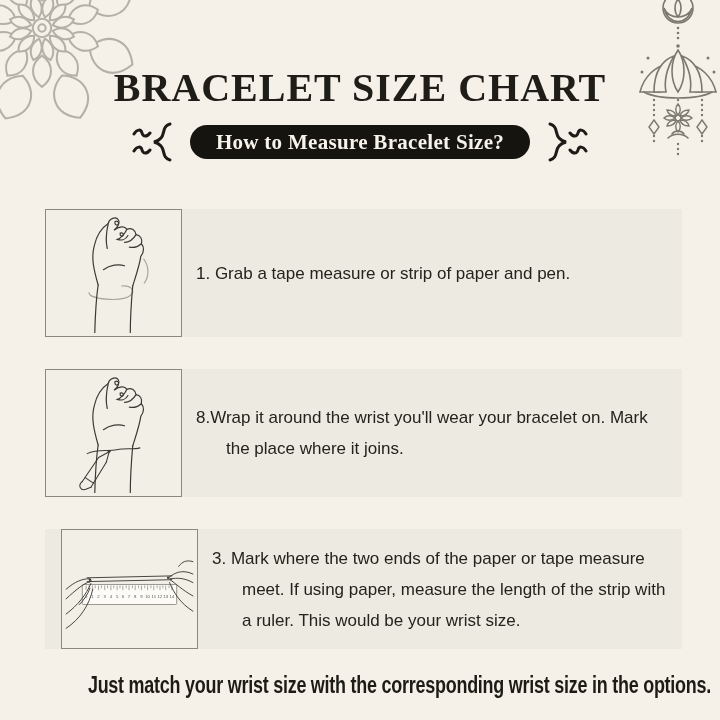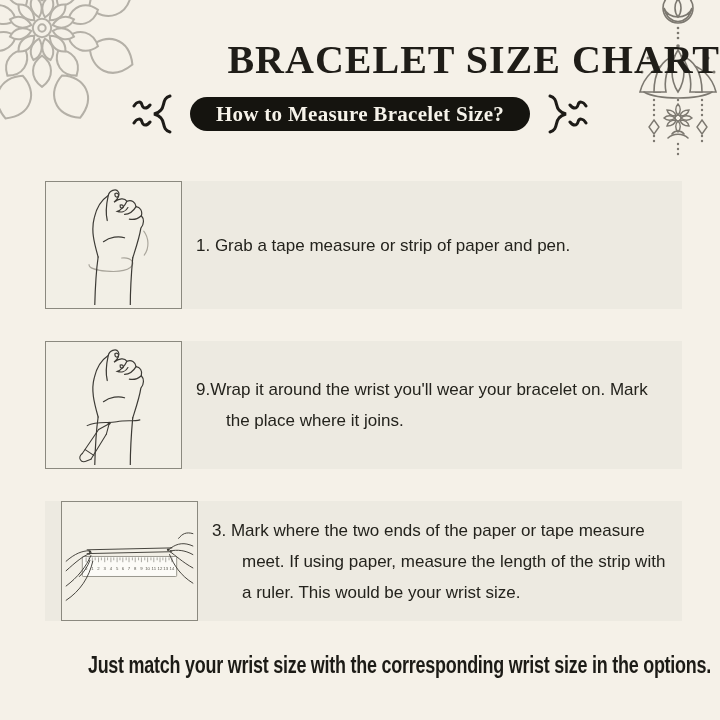--- a/index.html
+++ b/index.html
@@ -12,21 +12,21 @@
     color:#24231d;
   }
   svg{display:block;}
   .svg-text{font-family:"Liberation Sans", sans-serif;}
 
   
   .mandala{position:absolute;top:0;left:0;pointer-events:none;}
   .lotus{position:absolute;top:0;left:618px;pointer-events:none;}
 
   
-  .header{position:relative;text-align:right;padding-top:38px;}
+  .header{position:relative;text-align:center;padding-top:38px;margin-top:28px;}
   .title{
     font-family:"Liberation Serif", serif;
     font-weight:700;
     font-size:40px;line-height:44px;
     letter-spacing:1px;
     color:#1f1d18;
   }
   .badge-row{
     margin-top:12px;
     display:flex;align-items:center;justify-content:center;gap:14px;
@@ -66,21 +66,21 @@
     padding:0 16px 0 14px;
   }
   .step-text{
     margin:0;
     font-size:17px;line-height:31px;
     padding-left:30px;text-indent:-30px;
     color:#24231d;
   }
 
   
-  .footer{margin-top:30px;}
+  .footer{margin-top:22px;}
   .footer-note{
     display:inline-block;
     font-weight:700;font-size:23px;line-height:28px;
     letter-spacing:-.3px;
     color:#1c1b16;
     transform:scaleX(.78);
     transform-origin:50% 50%;
     white-space:nowrap;
   }
 </style>
@@ -265,21 +265,21 @@
             <path d="M88,238 L120,186"></path>
             <path d="M104,176 L126,164"></path>
             <path d="M120,186 L126,164"></path>
             <path d="M70,226 C60,234 66,248 80,241 L88,238"></path>
             <path d="M76,218 L94,230"></path>
           </g>
           <circle cx="126" cy="163" r="3" fill="#3c3a35"></circle>
         </svg>
       </div>
       <div class="step-body">
-        <p class="step-text">9.Wrap it around the wrist you'll wear your bracelet on. Mark the place where it joins.</p>
+        <p class="step-text">8.Wrap it around the wrist you'll wear your bracelet on. Mark the place where it joins.</p>
       </div>
     </div>
 
     <div class="step-row">
       <div class="step-img">
         <svg viewBox="0 0 270 235" preserveAspectRatio="xMidYMid meet">
           <rect x="36" y="108" width="198" height="42" rx="2" fill="#fcfbf7" stroke="#8a887e" stroke-width="1.8"></rect>
           <g stroke="#6b6960" stroke-width="1.2">
             <line x1="44" y1="110" x2="44" y2="120"></line>
               <line x1="57" y1="110" x2="57" y2="120"></line>

